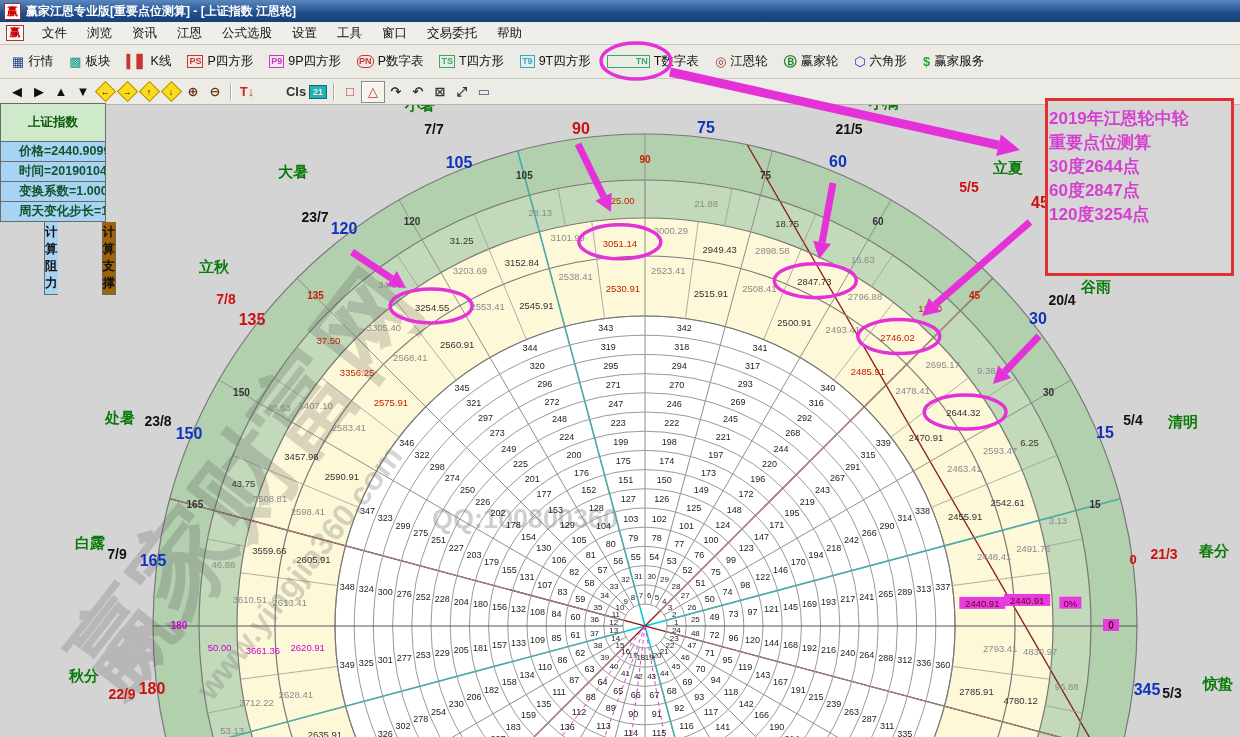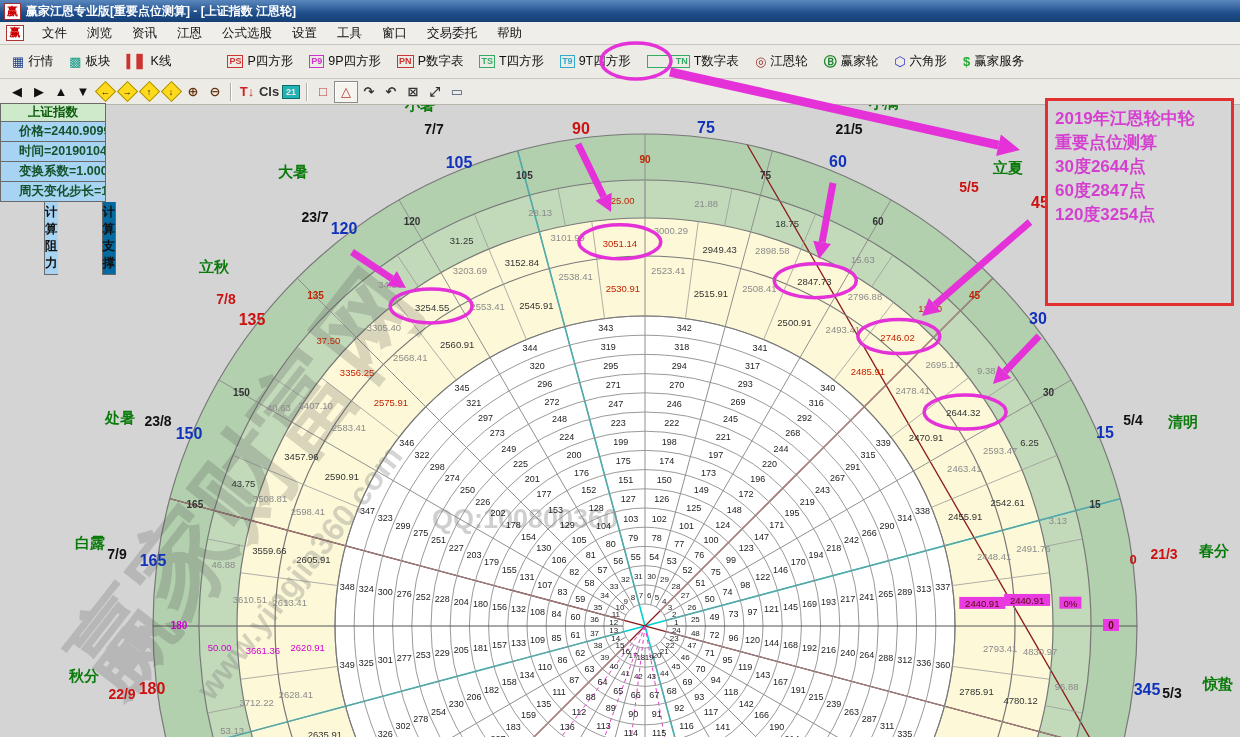--- a/index.html
+++ b/index.html
@@ -26,31 +26,31 @@
   .tb2-item.pressed{border:1px solid #8a8a8a;background:#f6f4ee;box-shadow:inset 1px 1px 0 #fff;}
   .dia{width:13px;height:13px;background:#ffd91c;border:1px solid #a98f00;transform:rotate(45deg);
     display:inline-flex;align-items:center;justify-content:center;margin:0 3px;}
   .dia span{transform:rotate(-45deg);font-size:9px;color:#111;font-weight:bold;}
   .cal{background:#1fb3b3;color:#fff;font-size:9px;font-weight:bold;padding:1px 3px;border:1px solid #0a6e6e;}
   .cal b{color:#ffdede;}
   #wheel-svg{position:absolute;left:0;top:0;z-index:1;}
   #overlay-svg{position:absolute;left:0;top:0;z-index:9;pointer-events:none;}
   .info-panel{position:absolute;left:0;top:103px;width:106px;z-index:6;font-size:12.5px;}
   .info-title{background:#cfe9cb;color:#0a5c0a;font-weight:bold;text-align:center;
-    border:1px solid #6a6a6a;padding:0 0;}
+    border:1px solid #6a6a6a;padding:10px 0;}
   .info-row{background:#a8d4f4;color:#14532d;font-weight:bold;border:1px solid #6a6a6a;border-top:none;
     padding:1px 18px;white-space:nowrap;overflow:hidden;}
   .info-btns{display:flex;}
   .info-btn{flex:1;text-align:center;border:1px solid #6a6a6a;border-top:none;padding:2px 0;
     color:#111;font-weight:bold;cursor:default;margin-left:44px;}
   .info-btn.b1{background:#a8d4f4;border-right:none;}
-  .info-btn.b2{background:#0369a1;}
-  .note-box{position:absolute;left:1045px;top:98px;width:189px;height:208px;z-index:6;
+  .info-btn.b2{background:#a16207;}
+  .note-box{position:absolute;left:1045px;top:98px;width:189px;height:178px;z-index:6;
     border:3px solid #e23030;background:#d6d6d6;color:#d53fd0;font-size:17px;font-weight:bold;
-    padding:6px 2px 0 7px;line-height:24px;box-sizing:border-box;}
+    padding:6px 2px 0 1px;line-height:24px;box-sizing:border-box;}
 </style>
 </head>
 <body>
 
 <div class="titlebar">
   <span class="appicon">赢</span>
   <span>赢家江恩专业版[重要点位测算] - [上证指数 江恩轮]</span>
 </div>
 
 <div class="menubar">
@@ -65,29 +65,29 @@
     </span>
     <span class="tb1-item">
       <span class="glyph" style="color: rgb(17, 153, 136);">▩</span>
       <span>板块</span>
     </span>
     <span class="tb1-item">
       <span class="glyph" style="color: rgb(204, 51, 51);">▍▋</span>
       <span>K线</span>
     </span>
     <span class="tb1-item">
-      <span class="badge" style="color: rgb(204, 51, 51); margin-left: 40px;">PS</span>
+      <span class="badge" style="color: rgb(204, 51, 51);">PS</span>
       <span>P四方形</span>
     </span>
     <span class="tb1-item">
       <span class="badge" style="color: rgb(204, 51, 204);">P9</span>
       <span>9P四方形</span>
     </span>
     <span class="tb1-item">
-      <span class="badge" style="color: rgb(204, 51, 51);">PN</span>
+      <span class="badge" style="color: rgb(204, 51, 51); border-radius: 6px;">PN</span>
       <span>P数字表</span>
     </span>
     <span class="tb1-item">
       <span class="badge" style="color: rgb(51, 170, 102);">TS</span>
       <span>T四方形</span>
     </span>
     <span class="tb1-item">
       <span class="badge" style="color: rgb(51, 170, 204);">T9</span>
       <span>9T四方形</span>
     </span>
@@ -134,21 +134,21 @@
     </span>
     <span class="tb2-item">
       <span class="dia">
         <span>↓</span>
       </span>
     </span>
     <span class="tb2-item" style="color: rgb(102, 51, 17);">⊕</span>
     <span class="tb2-item" style="color: rgb(102, 51, 17);">⊖</span>
     <span class="tb2-sep"></span>
     <span class="tb2-item" style="color: rgb(204, 34, 34);">T↓</span>
-    <span class="tb2-item" style="color: rgb(51, 51, 51);">Cls</span>
+    <span class="tb2-item" style="color: rgb(51, 51, 51); margin-left: 27px;">Cls</span>
     <span class="tb2-item">
       <span class="cal"><b>21</b></span>
     </span>
     <span class="tb2-sep"></span>
     <span class="tb2-item" style="color: rgb(187, 51, 51);">□</span>
     <span class="tb2-item pressed" style="color: rgb(187, 51, 51);">△</span>
     <span class="tb2-item" style="color: rgb(51, 51, 51);">↷</span>
     <span class="tb2-item" style="color: rgb(51, 51, 51);">↶</span>
     <span class="tb2-item" style="color: rgb(51, 51, 51);">⊠</span>
     <span class="tb2-item" style="color: rgb(51, 51, 51);">⤢</span>

